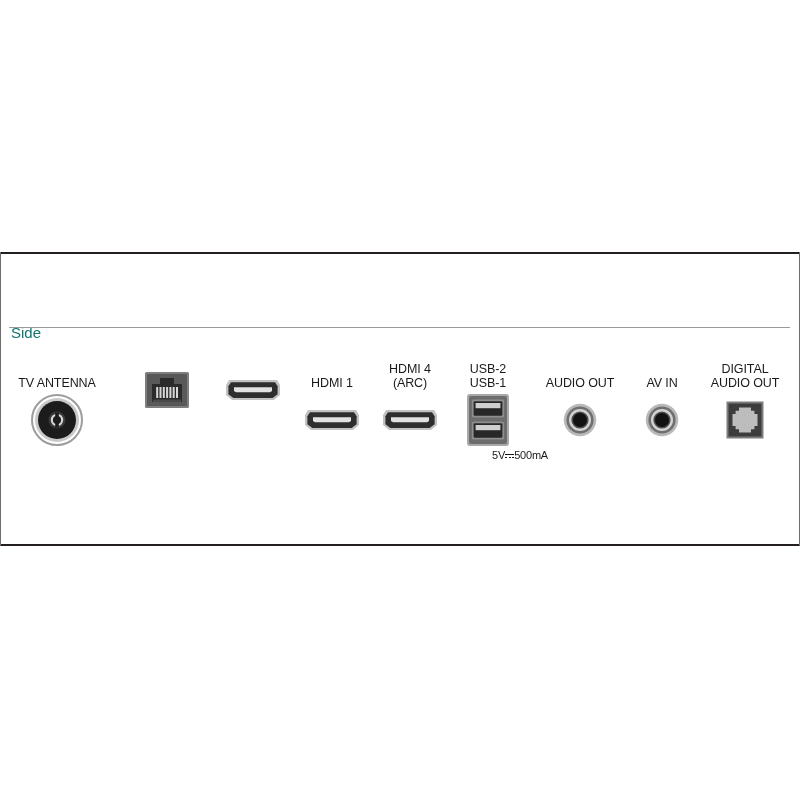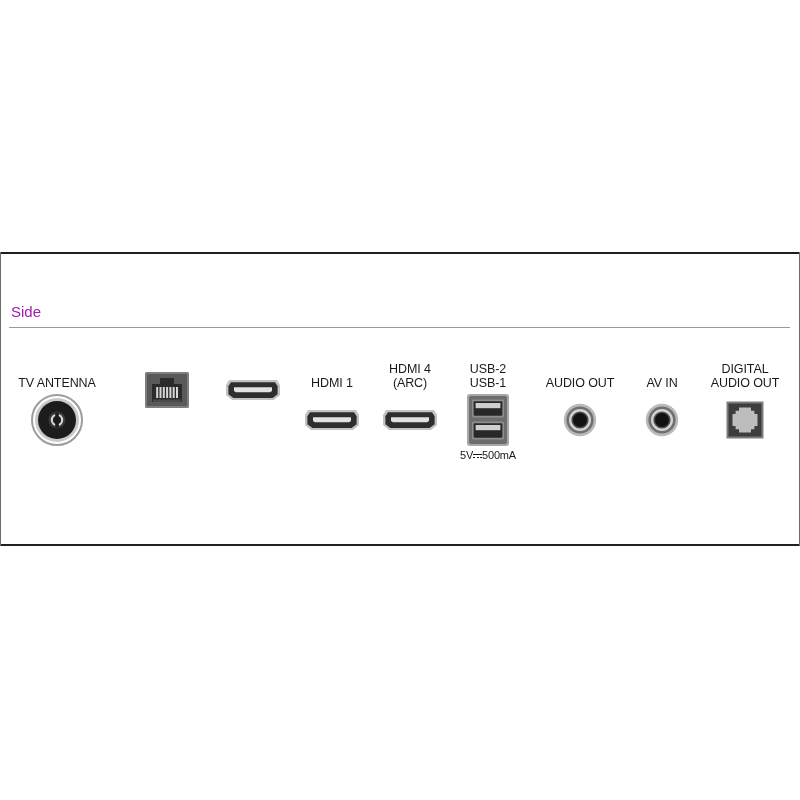--- a/index.html
+++ b/index.html
@@ -57,24 +57,24 @@
     top: 261px;
     font-size: 24px;
     font-weight: 300;
     letter-spacing: 0.2px;
     color: #3a3a3c;
     white-space: nowrap;
   }
   .subheading {
     position: absolute;
     left: 11px;
-    top: 303px;
+    top: 324px;
     font-size: 15px;
     font-weight: 400;
-    color: #a21caf;
+    color: #0f766e;
     white-space: nowrap;
   }
   .sub-rule {
     position: absolute;
     left: 9px;
     top: 327px;
     width: 781px;
     height: 1px;
     background: #9a9a9c;
   }
@@ -213,21 +213,21 @@
         <div class="label">HDMI 4
 (ARC)</div>
         <div class="art">
           <svg width="58" height="28" viewBox="0 0 58 28">
             <path d="M5 4 L53 4 L56 9 L56 19 L50 24 L8 24 L2 19 L2 9 Z" fill="#c2c2c2"></path>
             <path d="M7 6.2 L51 6.2 L53.6 10.2 L53.6 18.2 L48.6 21.9 L9.4 21.9 L4.4 18.2 L4.4 10.2 Z" fill="#2e2e2e"></path>
             <path d="M10 11.2 L48 11.2 L48 15.0 L46 16.3 L12 16.3 L10 15.0 Z" fill="#e2e2e2"></path>
           </svg>
         </div>
       </div>
-      <div class="conn" style="left: 488px;">
+      <div class="conn" style="left: 488px; text-align: right;">
         <div class="label">USB-2
 USB-1</div>
         <div class="art">
           <svg width="44" height="54" viewBox="0 0 44 54">
             <rect x="1" y="1" width="42" height="52" rx="3" fill="#a8a8a8"></rect>
             <rect x="3" y="3" width="38" height="48" rx="2" fill="#6d6d6d"></rect>
             <rect x="6" y="6.5" width="32" height="18" rx="1.5" fill="#8e8e8e"></rect>
             <rect x="7.6" y="8.2" width="28.8" height="14.6" rx="1" fill="#282828"></rect>
             <rect x="9.6" y="10.0" width="24.8" height="5.2" fill="#cfcfcf"></rect>
             <rect x="6" y="28.5" width="32" height="18" rx="1.5" fill="#8e8e8e"></rect>

